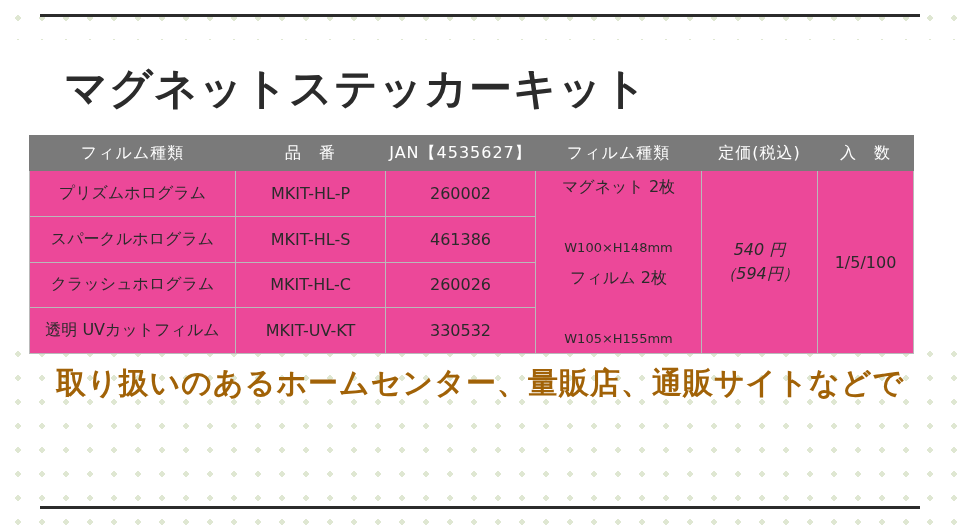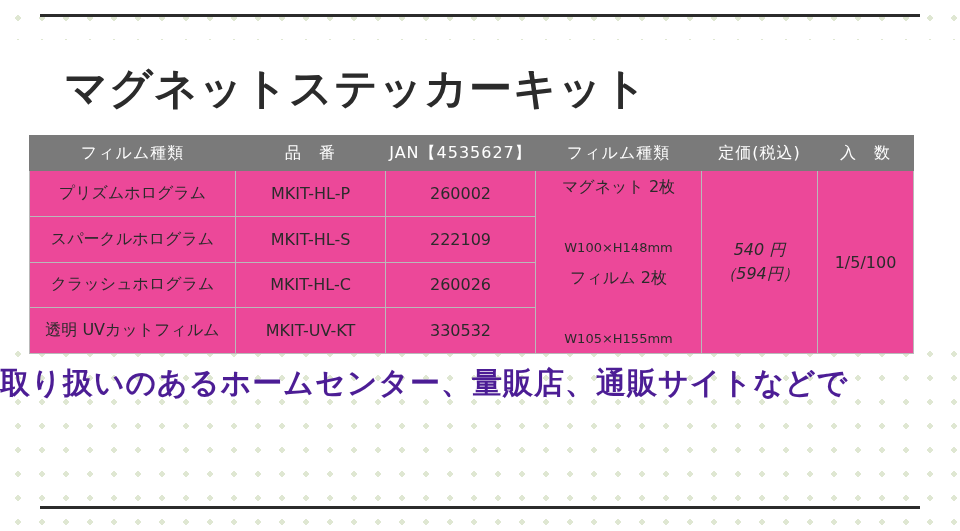--- a/index.html
+++ b/index.html
@@ -112,22 +112,22 @@
   .cell-qty {
     font-size: 15px;
   }
 
   
   .message {
     position: absolute;
     left: 0;
     right: 0;
     top: 355px;
-    text-align: left;
-    color: #4c1d95;
+    text-align: center;
+    color: #a16207;
     font-size: 30px;
     font-weight: bold;
     line-height: 1.85;
     letter-spacing: 1px;
   }
   .message .line { display: block; }
 </style>
 </head>
 <body>
 
@@ -173,21 +173,21 @@
         </td>
         <td class="cell-price" rowspan="4">
           <div>540 円</div>
           <div>（594円）</div>
         </td>
         <td class="cell-qty" rowspan="4">1/5/100</td>
       </tr>
       <tr>
         <td>スパークルホログラム</td>
         <td>MKIT-HL-S</td>
-        <td>222109</td>
+        <td>461386</td>
       </tr>
       <tr>
         <td>クラッシュホログラム</td>
         <td>MKIT-HL-C</td>
         <td>260026</td>
       </tr>
       <tr>
         <td>透明 UVカットフィルム</td>
         <td>MKIT-UV-KT</td>
         <td>330532</td>

